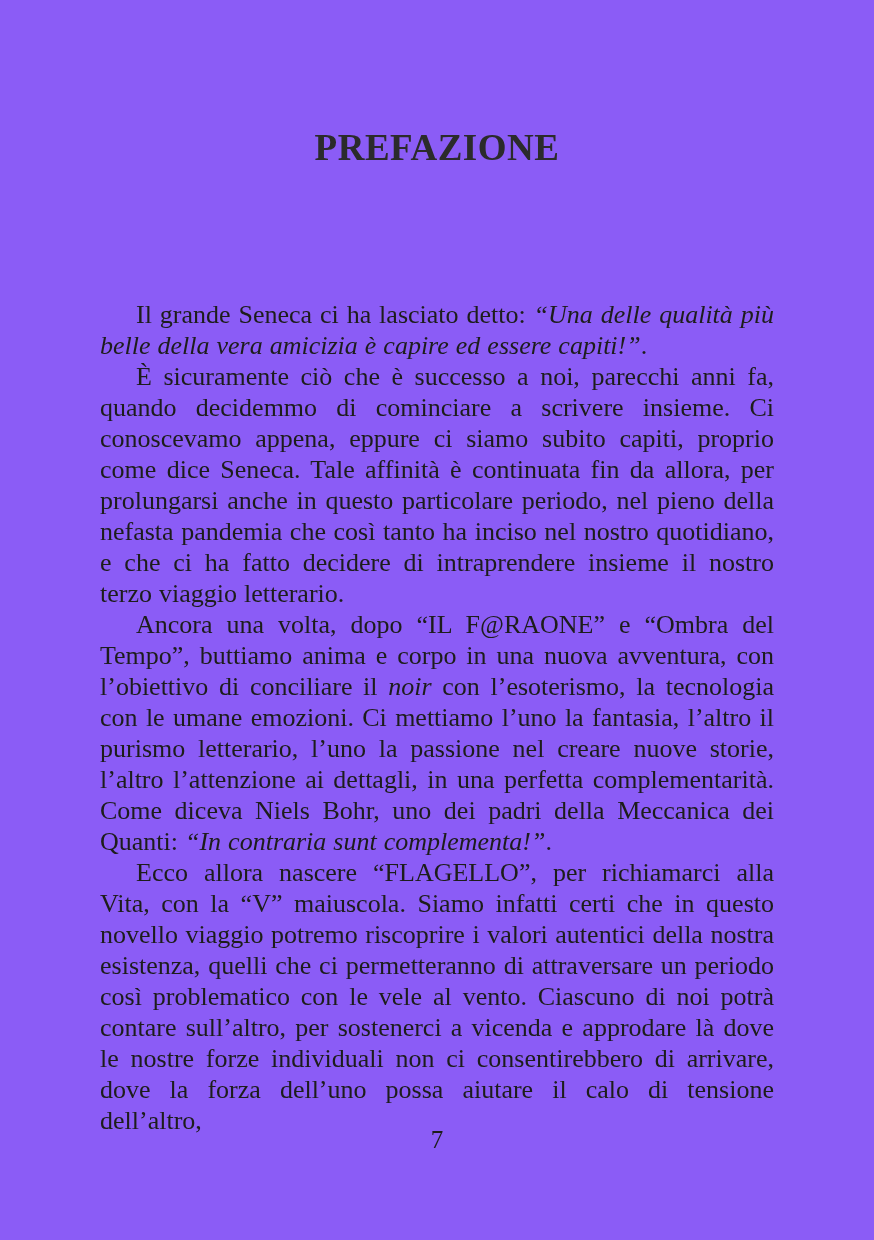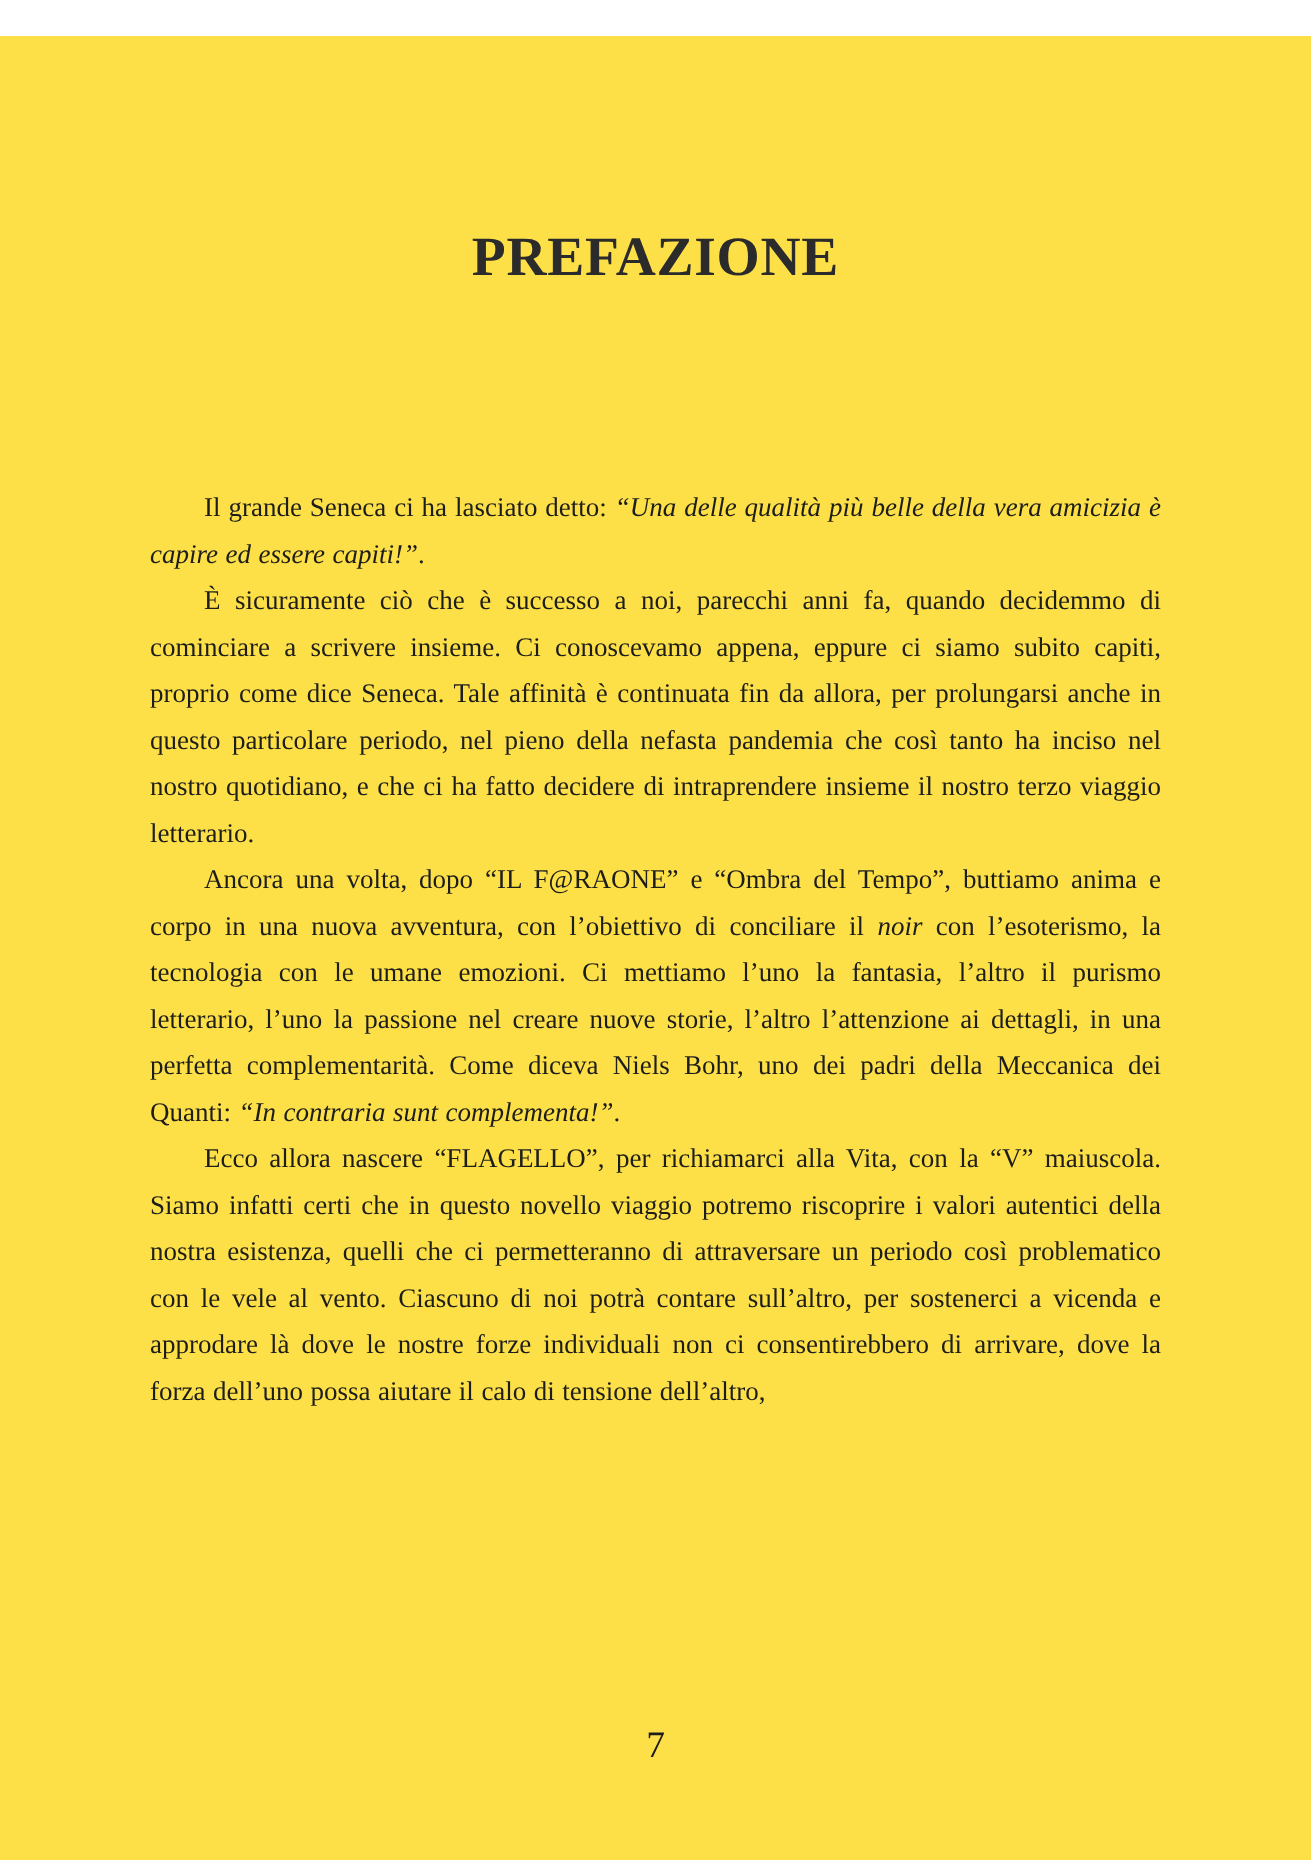--- a/index.html
+++ b/index.html
@@ -11,22 +11,21 @@
     width: 874px;
     height: 1240px;
     position: relative;
     overflow: hidden;
     font-family: "Liberation Serif", "DejaVu Serif", serif;
     color: #1d1d1b;
   }
   .page {
     position: absolute;
     inset: 0;
-    background: #fde047;
-    margin-top: 24px;
+    background: #8b5cf6;
   }
   .chapter-title {
     position: absolute;
     top: 126px;
     left: 0;
     width: 874px;
     margin: 0;
     text-align: center;
     font-size: 37px;
     font-weight: 700;
@@ -35,21 +34,21 @@
     font-family: "Liberation Serif", "DejaVu Serif", serif;
   }
   .body-text {
     position: absolute;
     top: 299px;
     left: 100px;
     width: 674px;
   }
   .body-text p {
     margin: 0;
-    font-size: 18px;
+    font-size: 26px;
     line-height: 31px;
     text-align: justify;
     text-indent: 36px;
     word-spacing: 0.5px;
     hyphens: auto;
     -webkit-hyphens: auto;
   }
   .body-text p em {
     font-style: italic;
   }

